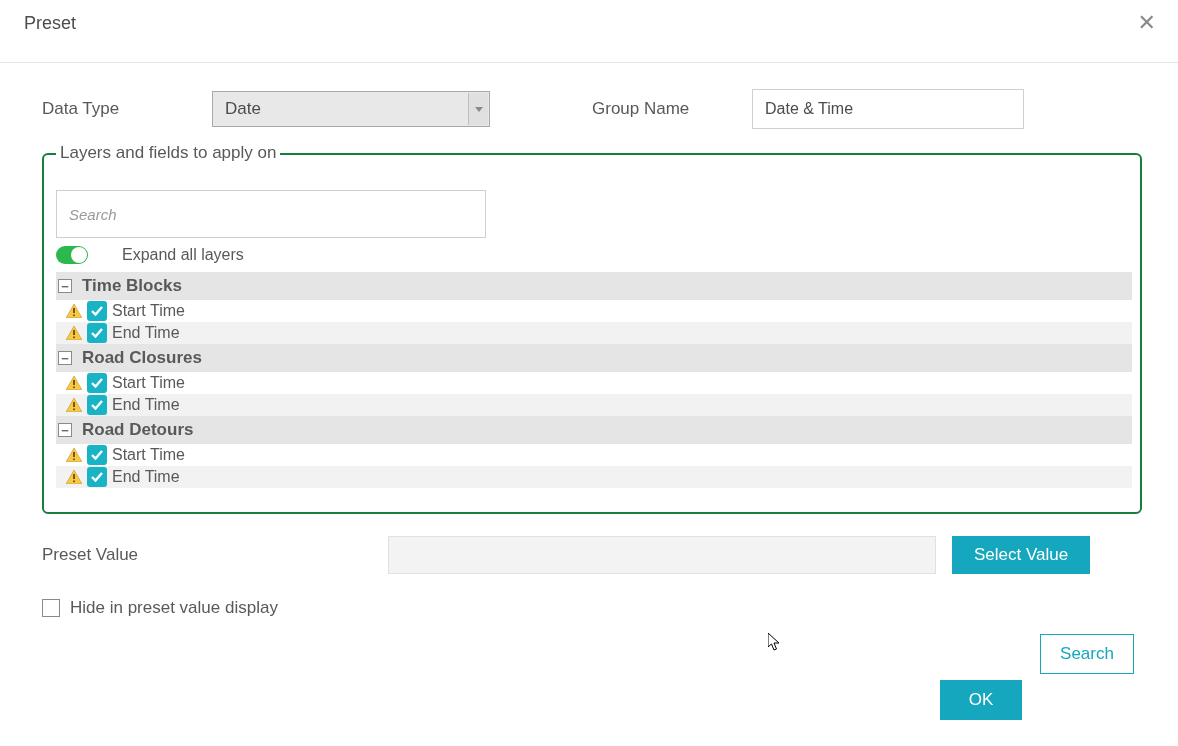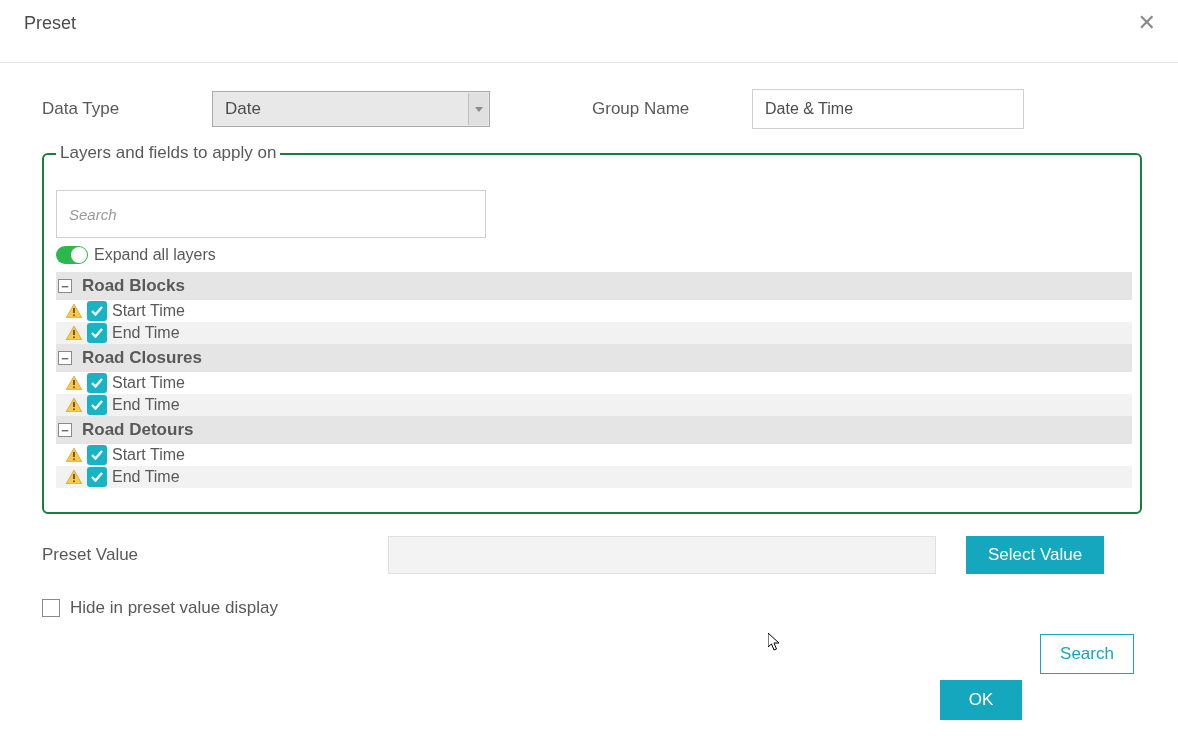--- a/index.html
+++ b/index.html
@@ -78,21 +78,21 @@
 
   .toggle-row { display: flex; align-items: center; gap: 6px; margin-bottom: 8px; margin-left: 0px; }
   .toggle {
     width: 32px; height: 18px; border-radius: 9px;
     background: #2db84d; position: relative; cursor: pointer;
   }
   .toggle-knob {
     position: absolute; right: 1px; top: 1px;
     width: 16px; height: 16px; border-radius: 50%; background: #fff;
   }
-  .toggle-label { font-size: 16px; color: #595959; }
+  .toggle-label { font-size: 16px; color: #595959; margin-left: 28px; }
 
   
   .tree-wrap {
     border: 0; height: 230px; overflow-y: auto; position: relative;
     scrollbar-width: auto;
   }
   .tree-wrap::-webkit-scrollbar { width: 10px; }
   .tree-wrap::-webkit-scrollbar-thumb { background: #bdbdbd; border-radius: 5px; }
   .layer-header {
     background: #e5e5e5; height: 28px;
@@ -126,21 +126,21 @@
   }
 
   
   .pv-row { display: flex; align-items: center; gap: 16px; margin-bottom: 24px; }
   .pv-label { width: 330px; font-size: 17px; color:#595959;}
   .pv-input {
     flex: 0 0 548px; height: 38px;
     background: #f3f3f3; border: 1px solid #e0e0e0;
   }
   .select-value-btn {
-    margin-left: 14px;
+    margin-left: 0;
     height: 38px; padding: 0 22px;
     background: #14a7bd; color: #fff; border: none;
     font-size: 17px; cursor: pointer;
   }
 
   .hide-row { display: flex; align-items: center; gap: 10px; }
   .hide-label { font-size: 17px; color:#595959; }
 
   
   .cursor-arrow {
@@ -200,21 +200,21 @@
         <div class="toggle">
           <div class="toggle-knob"></div>
         </div>
         <span class="toggle-label">Expand all layers</span>
       </div>
 
       <div class="tree-wrap">
 
         <div class="layer-header">
           <span class="collapse-box">−</span>
-          <span>Road Blocks</span>
+          <span>Time Blocks</span>
         </div>
         <div class="field-row">
           <svg class="warn-icon" viewBox="0 0 16 14">
               <polygon points="8,0 16,14 0,14" fill="#f7c948" stroke="#b8860b" stroke-width="0.5"></polygon>
               <rect x="7.2" y="4" width="1.6" height="5" fill="#5a3b00"></rect>
               <rect x="7.2" y="10.5" width="1.6" height="1.6" fill="#5a3b00"></rect>
             </svg>
           <div class="checkbox">
               <svg width="14" height="14" viewBox="0 0 14 14">
                 <polyline points="2,7 5.5,10.5 12,3" fill="none" stroke="#fff" stroke-width="2.4"></polyline>

